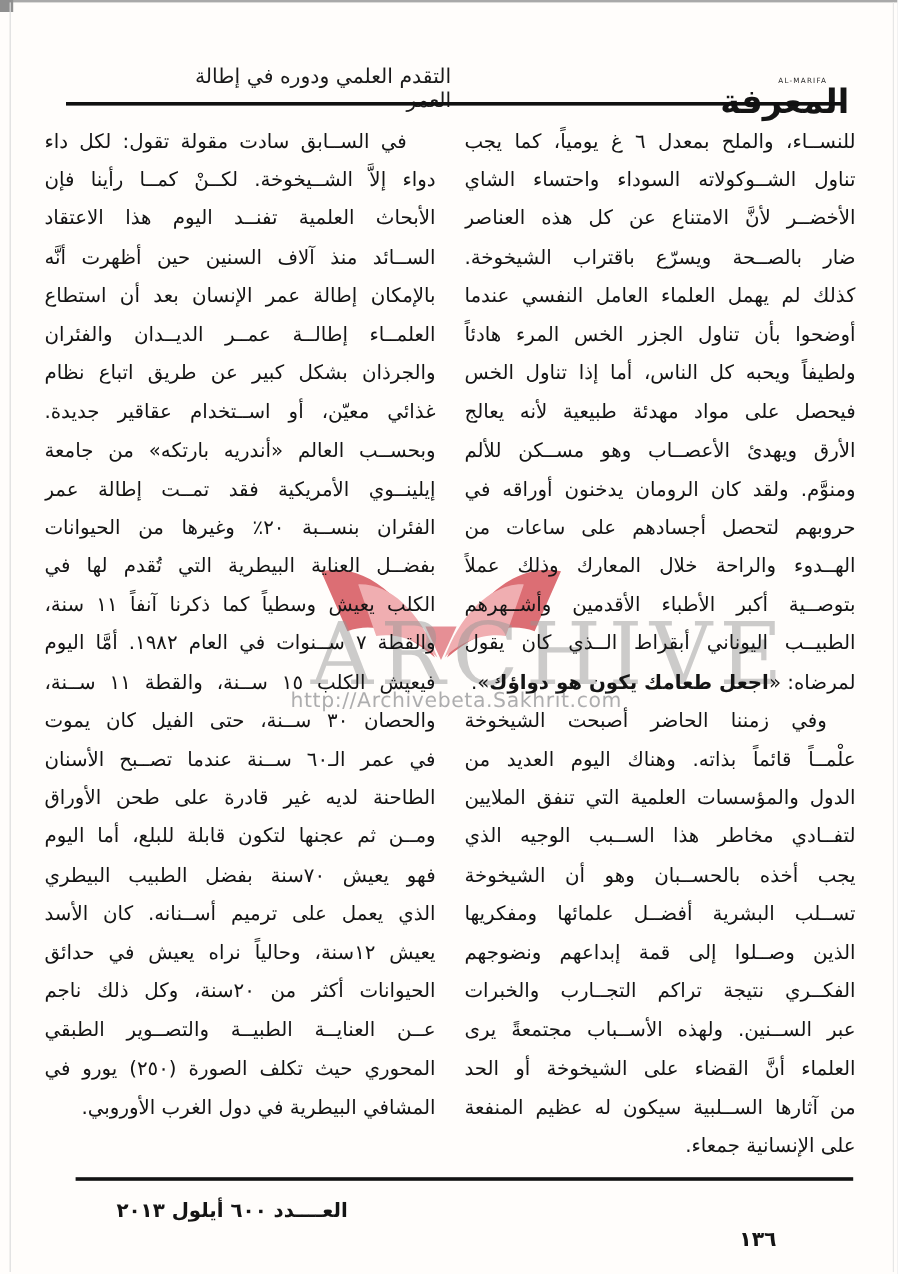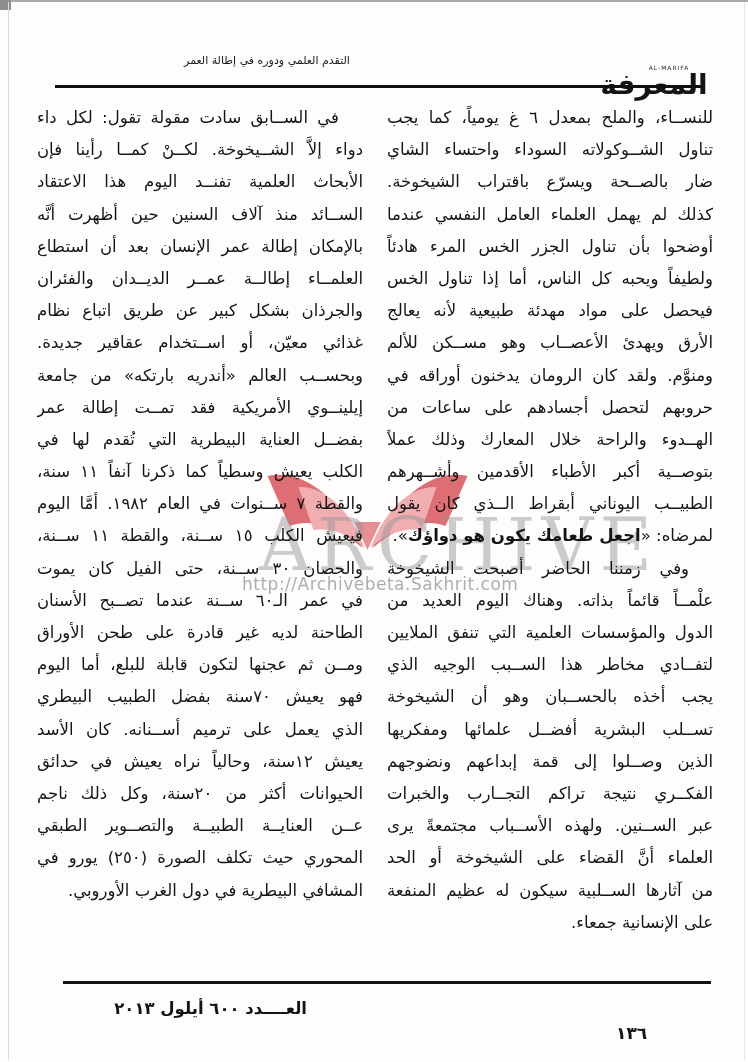--- a/index.html
+++ b/index.html
@@ -31,21 +31,21 @@
   }
 
   .content{position:absolute;inset:0;z-index:1;}
 
   
   .logo{position:absolute;top:42px;left:598px;width:112px;text-align:center;margin-top:22px;}
   .logo-latin{font-size:6px;letter-spacing:1px;color:#2a2a2a;padding-left:30px;margin-bottom:-3px;}
   .logo-arabic{font-size:28px;font-weight:bold;direction:rtl;line-height:1.2;}
   .article-title{
     position:absolute;top:54px;left:158px;width:218px;
-    font-size:11px;direction:rtl;text-align:center;color:#1a1a1a;
+    font-size:17px;direction:rtl;color:#1a1a1a;
   }
   .header-rule{position:absolute;top:85px;left:55px;width:646px;height:3px;background:#101010;}
 
   
   .columns{
     position:absolute;top:102px;left:37px;width:676px;height:872px;
     display:flex;direction:rtl;gap:24px;
   }
   .col{width:326px;direction:rtl;}
   .para{margin:0;}
@@ -56,21 +56,21 @@
     direction:rtl;
   }
   .line.indent{padding-right:24px;}
   .line.last{text-align-last:right;}
   .line b{font-weight:bold;}
 
   
   .footer-rule{position:absolute;top:981px;left:63px;width:648px;height:3px;background:#131313;}
   .footer-issue{
     position:absolute;top:999px;left:97px;width:210px;
-    font-size:16.5px;font-weight:bold;direction:rtl;text-align:right;white-space:nowrap;
+    font-size:16.5px;font-weight:bold;direction:rtl;text-align:left;white-space:nowrap;
   }
   .page-number{
     position:absolute;top:1023px;left:616px;
     font-size:17px;font-weight:bold;direction:rtl;
   }
 </style>
 </head>
 <body>
 
 <div class="page">
@@ -99,20 +99,21 @@
       <div class="logo-arabic">المعرفة</div>
     </div>
     <div class="article-title">التقدم العلمي ودوره في إطالة العمر</div>
     <div class="header-rule"></div>
 
     <div class="columns">
       <section class="col" id="col-right">
           <div class="para">
             <div class="line">للنســاء، والملح بمعدل ٦ غ يومياً، كما يجب</div>
             <div class="line">تناول الشــوكولاته السوداء واحتساء الشاي</div>
+            <div class="line">الأخضــر لأنَّ الامتناع عن كل هذه العناصر</div>
             <div class="line">ضار بالصــحة ويسرّع باقتراب الشيخوخة.</div>
             <div class="line">كذلك لم يهمل العلماء العامل النفسي عندما</div>
             <div class="line">أوضحوا بأن تناول الجزر الخس المرء هادئاً</div>
             <div class="line">ولطيفاً ويحبه كل الناس، أما إذا تناول الخس</div>
             <div class="line">فيحصل على مواد مهدئة طبيعية لأنه يعالج</div>
             <div class="line">الأرق ويهدئ الأعصــاب وهو مســكن للألم</div>
             <div class="line">ومنوَّم. ولقد كان الرومان يدخنون أوراقه في</div>
             <div class="line">حروبهم لتحصل أجسادهم على ساعات من</div>
             <div class="line">الهــدوء والراحة خلال المعارك وذلك عملاً</div>
             <div class="line">بتوصــية أكبر الأطباء الأقدمين وأشــهرهم</div>
@@ -139,20 +140,21 @@
             <div class="line indent">في الســابق سادت مقولة تقول: لكل داء</div>
             <div class="line">دواء إلاَّ الشــيخوخة. لكــنْ كمــا رأينا فإن</div>
             <div class="line">الأبحاث العلمية تفنــد اليوم هذا الاعتقاد</div>
             <div class="line">الســائد منذ آلاف السنين حين أظهرت أنَّه</div>
             <div class="line">بالإمكان إطالة عمر الإنسان بعد أن استطاع</div>
             <div class="line">العلمــاء إطالــة عمــر الديــدان والفئران</div>
             <div class="line">والجرذان بشكل كبير عن طريق اتباع نظام</div>
             <div class="line">غذائي معيّن، أو اســتخدام عقاقير جديدة.</div>
             <div class="line">وبحســب العالم «أندريه بارتكه» من جامعة</div>
             <div class="line">إيلينــوي الأمريكية فقد تمــت إطالة عمر</div>
+            <div class="line">الفئران بنســبة ٢٠٪ وغيرها من الحيوانات</div>
             <div class="line">بفضــل العناية البيطرية التي تُقدم لها في</div>
             <div class="line">الكلب يعيش وسطياً كما ذكرنا آنفاً ١١ سنة،</div>
             <div class="line">والقطة ٧ ســنوات في العام ١٩٨٢. أمَّا اليوم</div>
             <div class="line">فيعيش الكلب ١٥ ســنة، والقطة ١١ ســنة،</div>
             <div class="line">والحصان ٣٠ ســنة، حتى الفيل كان يموت</div>
             <div class="line">في عمر الـ٦٠ ســنة عندما تصــبح الأسنان</div>
             <div class="line">الطاحنة لديه غير قادرة على طحن الأوراق</div>
             <div class="line">ومــن ثم عجنها لتكون قابلة للبلع، أما اليوم</div>
             <div class="line">فهو يعيش ٧٠سنة بفضل الطبيب البيطري</div>
             <div class="line">الذي يعمل على ترميم أســنانه. كان الأسد</div>

